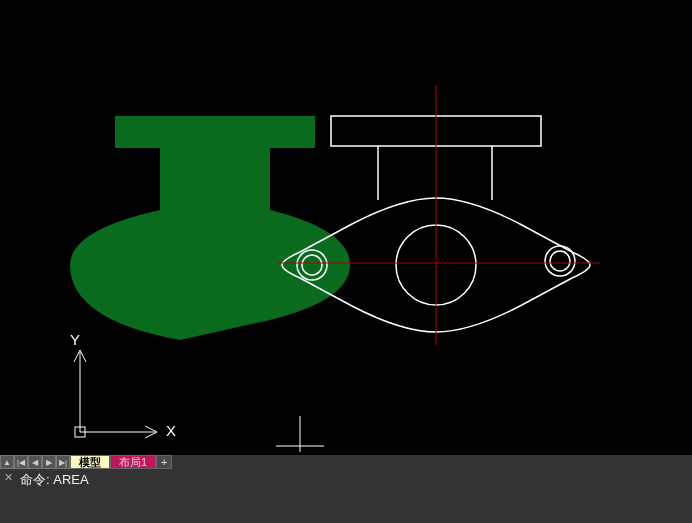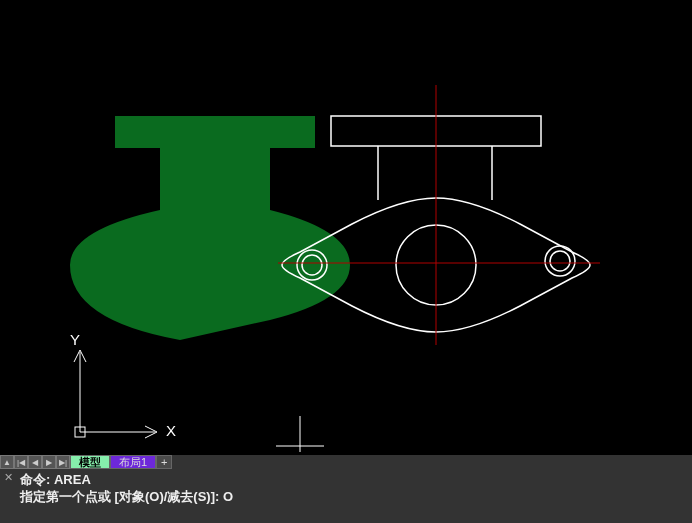--- a/index.html
+++ b/index.html
@@ -40,29 +40,29 @@
       display: flex;
       align-items: center;
       justify-content: center;
       color: #ccc;
       font-size: 8px;
       cursor: pointer;
     }
     .tab {
       height: 14px;
       padding: 0 8px;
-      background: #6d28d9;
+      background: #be185d;
       border: 1px solid #666;
       color: #ddd;
       font-size: 11px;
       line-height: 12px;
       cursor: pointer;
     }
     .tab.active {
-      background: #86efac;
+      background: #fef9c3;
       color: #000;
       font-weight: bold;
     }
     .tab-add {
       width: 16px;
       height: 14px;
       background: #4a4a4a;
       border: 1px solid #666;
       color: #ddd;
       font-size: 11px;
@@ -88,21 +88,20 @@
       color: #aaa;
       font-size: 11px;
       cursor: pointer;
     }
     .command-lines {
       margin-left: 16px;
     }
     .command-line {
       line-height: 17px;
       white-space: nowrap;
-      font-weight: bold;
     }
   </style>
 </head>
 <body>
 
 <div class="canvas-area">
   <svg class="drawing" width="692" height="452">
 
     <g>
       <path d="M 115 116 L 315 116 L 315 148 L 270 148 L 270 210
@@ -177,15 +176,14 @@
   <div class="tab-nav-btn">▶|</div>
   <div class="tab active">模型</div>
   <div class="tab">布局1</div>
   <div class="tab-add">+</div>
 </div>
 
 <div class="command-area">
   <span class="command-close">✕</span>
   <div class="command-lines">
     <div class="command-line">命令: AREA</div>
-    <div class="command-line">指定第一个点或 [对象(O)/减去(S)]: O</div>
   </div>
 </div>
 
 </body></html>

